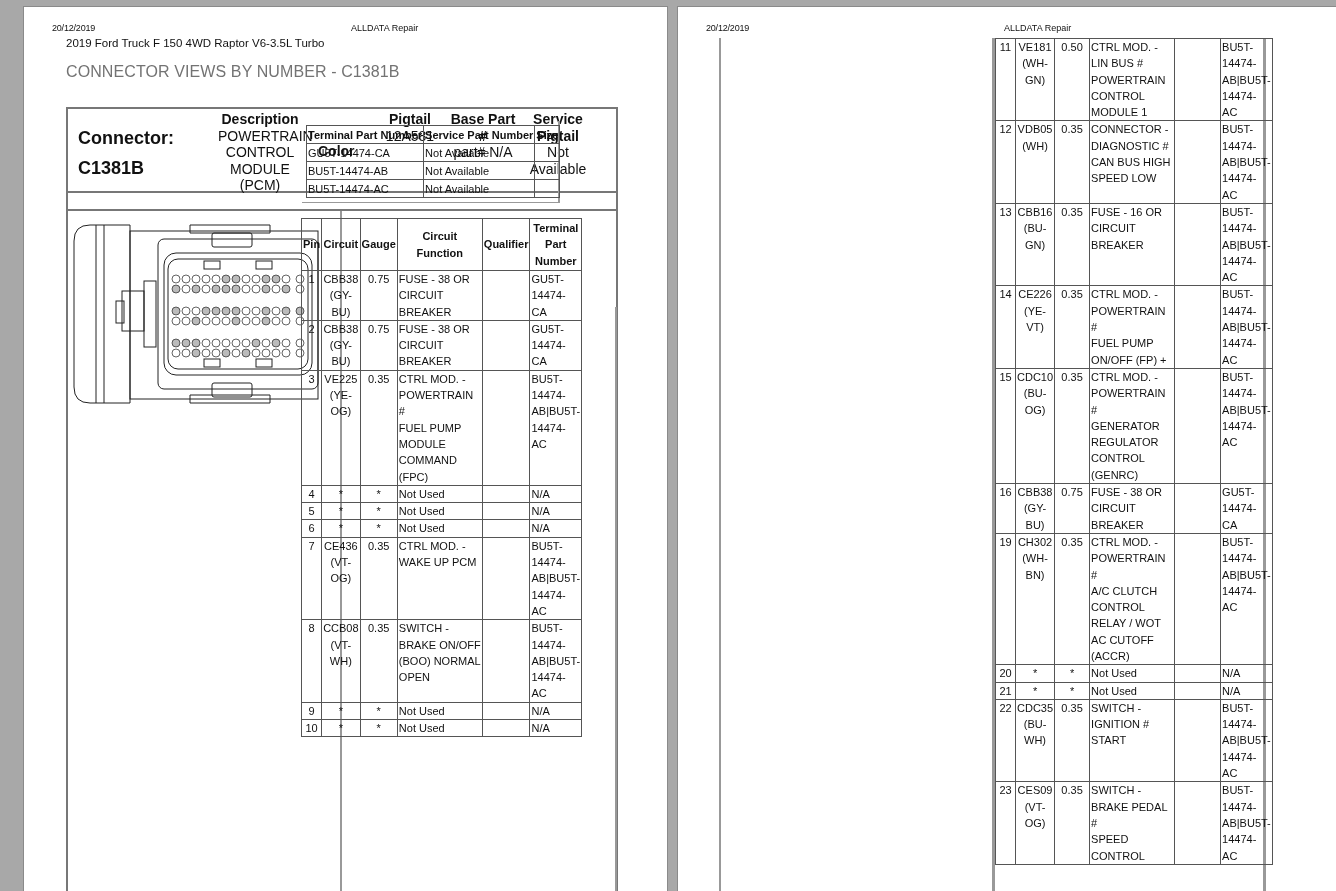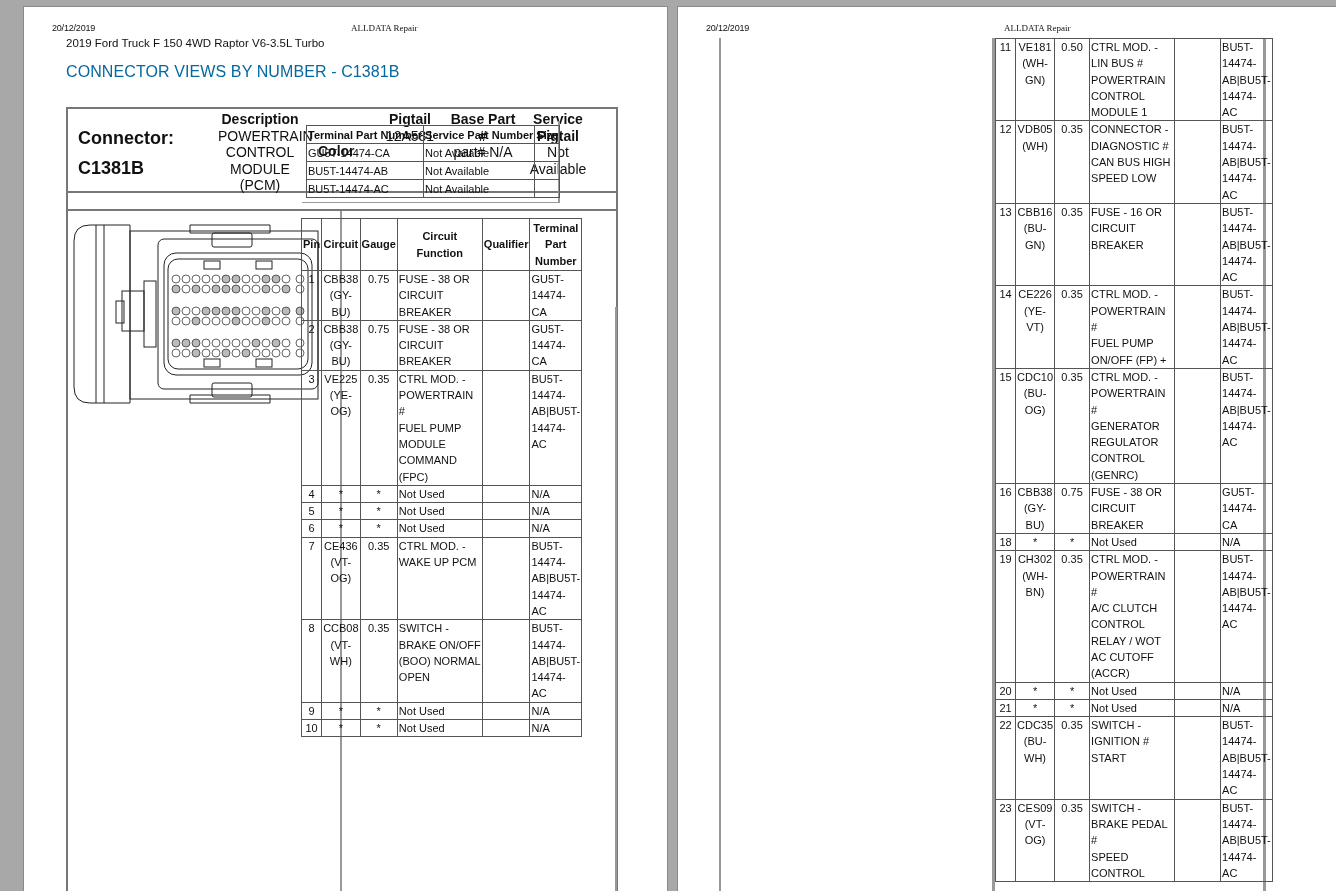--- a/index.html
+++ b/index.html
@@ -4,24 +4,24 @@
 <style>
   * { box-sizing: border-box; margin: 0; padding: 0; }
   html, body { width: 1336px; height: 891px; overflow: hidden; background: #a8a8a8; }
   body { position: relative; font-family: "Liberation Sans", sans-serif; color: #111; }
 
   .page { position: absolute; top: 6px; background: #fff; height: 900px; border: 1px solid #8a8a8a; }
   .page.left { left: 23px; width: 645px; }
   .page.right { left: 677px; width: 683px; }
 
   .hdr-date { position: absolute; top: 16px; font-size: 9px; letter-spacing: -0.2px; }
-  .hdr-brand { position: absolute; top: 16px; font-size: 9px; font-family: Liberation Serif, serif; }
+  .hdr-brand { position: absolute; top: 16px; font-size: 9px; }
 
   .vehicle { position: absolute; left: 42px; top: 30px; font-size: 11.5px; }
-  .doc-title { position: absolute; left: 42px; top: 56px; font-size: 16px; color: #0369a1; letter-spacing: 0.1px; text-align: right; }
+  .doc-title { position: absolute; left: 42px; top: 56px; font-size: 16px; color: #737373; letter-spacing: 0.1px; text-align: right; }
 
   
   .frame { position: absolute; left: 42px; top: 100px; width: 552px; height: 800px; border: 2px solid #777; border-bottom: none; }
   .conn-box { position: absolute; left: 0; top: 0; width: 548px; height: 84px; border-bottom: 2px solid #777; }
   .conn-name { position: absolute; left: 10px; top: 14px; font-size: 18px; font-weight: bold; line-height: 30px; }
   .col { position: absolute; top: 2px; text-align: center; font-size: 14px; line-height: 16.5px; }
   .col .lbl { font-weight: bold; }
   .col-desc { left: 150px; width: 84px; }
   .col-color { left: 250px; top: 34px; font-weight: bold; }
   .col-harness { left: 314px; width: 56px; }
@@ -680,40 +680,20 @@
             <div></div>
           </td>
           <td>
             <div>GU5T-</div>
             <div>14474-</div>
             <div>CA</div>
           </td>
         </tr>
         <tr>
           <td class="p">
-            <div>18</div>
-          </td>
-          <td class="c">
-            <div>*</div>
-          </td>
-          <td class="c">
-            <div>*</div>
-          </td>
-          <td>
-            <div>Not Used</div>
-          </td>
-          <td>
-            <div></div>
-          </td>
-          <td>
-            <div>N/A</div>
-          </td>
-        </tr>
-        <tr>
-          <td class="p">
             <div>19</div>
           </td>
           <td class="c">
             <div>CH302</div>
             <div>(WH-</div>
             <div>BN)</div>
           </td>
           <td class="c">
             <div>0.35</div>
           </td>

